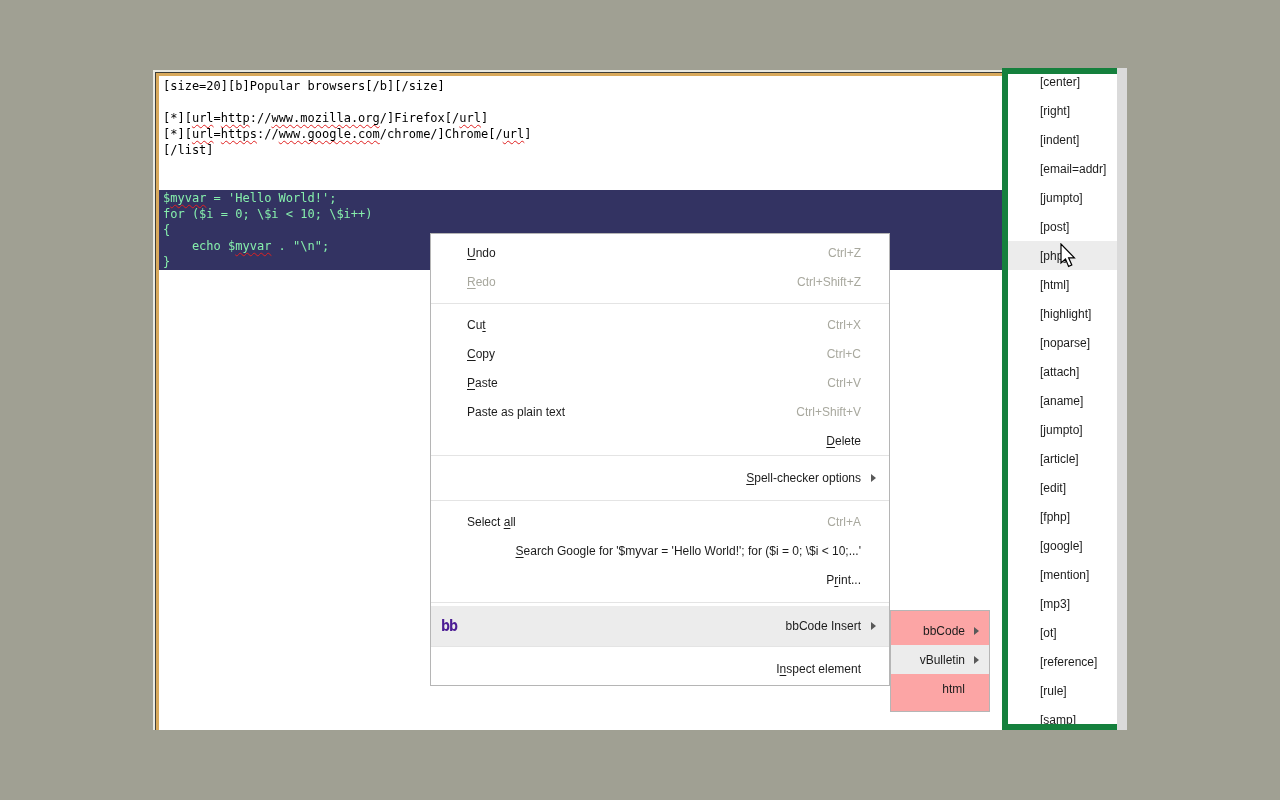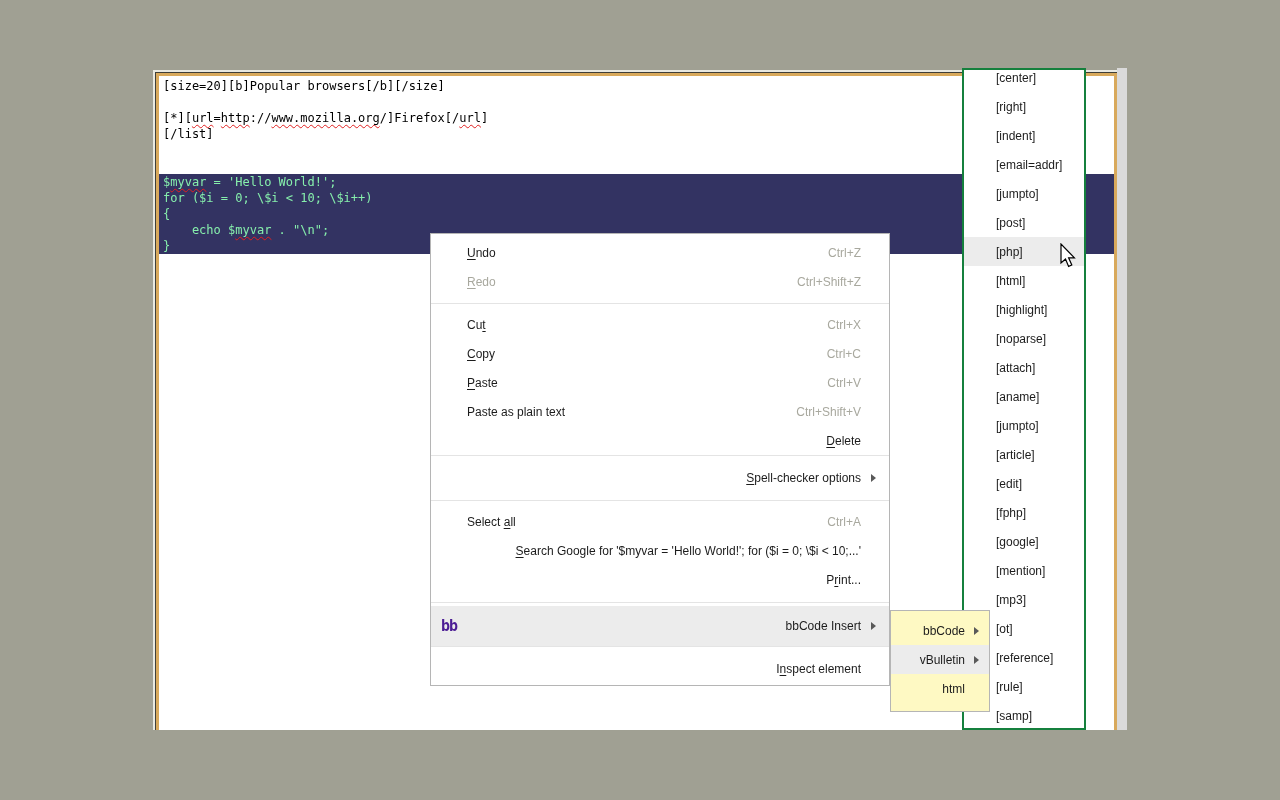--- a/index.html
+++ b/index.html
@@ -30,22 +30,22 @@
     text-decoration-skip-ink: none;
   }
   .selection-block {
     background: var(--selection-bg,#333362);
     color:#86efac;
     margin-left:-4px; padding-left:4px;
   }
 
   
   .tag-panel {
-    position:absolute; left:962px; top:68px; width:124px; height:662px;
-    background:#fff; border:2px solid #15803d; z-index:6; overflow:hidden;
+    position:absolute; left:1002px; top:68px; width:124px; height:662px;
+    background:#fff; border:6px solid #15803d; z-index:6; overflow:hidden;
   }
   .tag-list { margin-top:-7px; }
   .tag-item { height:29px; display:flex; align-items:center; padding-left:32px;
               font-size:12px; color:#1c1c1c; }
   .tag-item.highlighted { background: var(--menu-highlight,#ececec); }
   .panel-scroll-track {
     position:absolute; left:1117px; top:68px; width:10px; height:662px;
     background:#dadada; z-index:6;
   }
 
@@ -70,39 +70,40 @@
   }
   .bb-icon {
     position:absolute; left:10px; top:50%; margin-top:-10px;
     font-family:"DejaVu Sans Mono", monospace; font-weight:bold; font-size:15px;
     letter-spacing:-1px; color:#4c1d95; line-height:20px;
   }
 
   
   .submenu {
     position:absolute; left:890px; top:610px; width:100px;
-    background:#fef9c3; border:1px solid #b5b5b5; z-index:11; padding:5px 0 8px 0;
+    background:#fca5a5; border:1px solid #b5b5b5; z-index:11; padding:5px 0 8px 0;
   }
   .submenu .menu-item { padding:0 24px 0 33px; }
   .submenu .sub-arrow { right:10px; }
 
   
   .mouse-cursor { position:absolute; left:1060px; top:243px; z-index:30; }
 </style>
 </head>
 <body>
 
 <div class="editor-b1">
   <div class="editor-b2">
     <div class="editor-b3">
       <div class="editor-content" id="editor-content">
         <div id="editor-plain-lines">
             <div class="editor-line"><span>[size=20][b]Popular browsers[/b][/size]</span></div>
             <div class="editor-line">&nbsp;</div>
             <div class="editor-line"><span>[*][</span><span class="sq">url</span><span>=</span><span class="sq">http</span><span>://</span><span class="sq">www.mozilla.org</span><span>/]Firefox[/</span><span class="sq">url</span><span>]</span></div>
+            <div class="editor-line"><span>[*][</span><span class="sq">url</span><span>=</span><span class="sq">https</span><span>://</span><span class="sq">www.google.com</span><span>/chrome/]Chrome[/</span><span class="sq">url</span><span>]</span></div>
             <div class="editor-line"><span>[/list]</span></div>
             <div class="editor-line">&nbsp;</div>
             <div class="editor-line">&nbsp;</div>
           </div>
         <div class="selection-block" id="editor-selection">
             <div class="editor-line"><span>$</span><span class="sq">myvar</span><span> = 'Hello World!';</span></div>
             <div class="editor-line"><span>for ($i = 0; \$i &lt; 10; \$i++)</span></div>
             <div class="editor-line"><span>{</span></div>
             <div class="editor-line"><span>    echo $</span><span class="sq">myvar</span><span> . "\n";</span></div>
             <div class="editor-line"><span>}</span></div>

